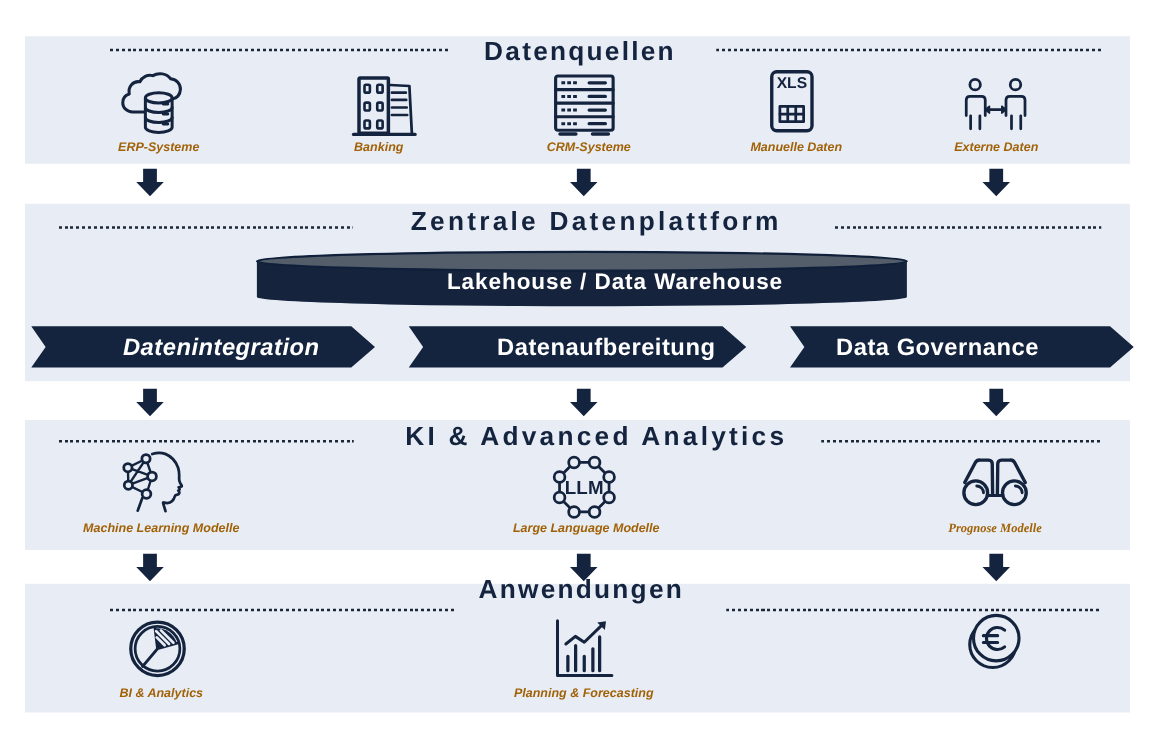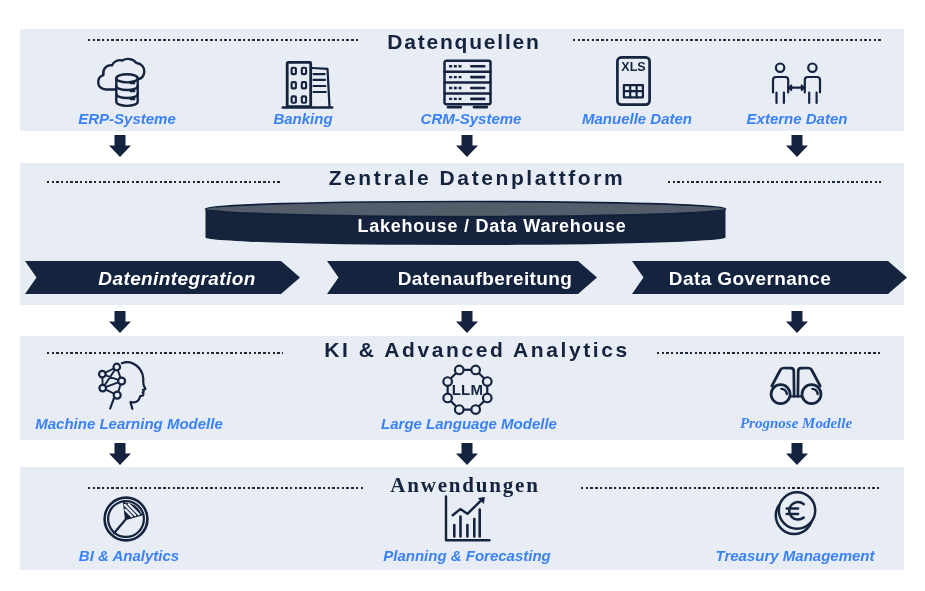--- a/index.html
+++ b/index.html
@@ -1,39 +1,39 @@
 <!DOCTYPE html>
 <html><head>
 <meta charset="utf-8">
 <style>
 html,body{margin:0;padding:0;background:#ffffff;}
 #c{position:relative;width:925px;height:591px;overflow:hidden;background:#ffffff;font-family:"Liberation Sans",sans-serif;}
 .band{position:absolute;left:20px;width:884px;background:#e8edf5;}
 .title{position:absolute;transform:translate(-50%,-50%);font-weight:bold;color:#14233e;font-size:21px;letter-spacing:1.8px;white-space:nowrap;}
 .dot{position:absolute;height:1.5px;background-image:repeating-linear-gradient(to right,#1d2738 0px,#1d2738 2.4px,rgba(0,0,0,0) 2.4px,rgba(0,0,0,0) 4.7px);}
-.lbl{position:absolute;transform:translate(-50%,-50%);font-style:italic;font-weight:bold;color:#3b82f6;font-size:15px;white-space:nowrap;letter-spacing:0px;}
+.lbl{position:absolute;transform:translate(-50%,-50%);font-style:italic;font-weight:bold;color:#a16207;font-size:10px;white-space:nowrap;letter-spacing:0px;}
 .ico{position:absolute;}
 svg{display:block;overflow:visible;}
 .darr{position:absolute;}
 .chev{position:absolute;top:261px;height:33px;}
 .chevtxt{position:absolute;transform:translate(-50%,-50%);top:278.5px;color:#fff;font-weight:bold;font-size:19px;white-space:nowrap;letter-spacing:0.4px;margin-left:24px;}
 </style>
 </head>
 <body>
 <div id="c">
 
   <div class="band" style="top:29px;height:102px;"></div>
   <div class="band" style="top:163px;height:142px;"></div>
   <div class="band" style="top:336px;height:104px;"></div>
   <div class="band" style="top:467px;height:103px;"></div>
 
   <div class="title" style="left:464px;top:42px;">Datenquellen</div>
   <div class="title" style="left:477px;top:178px;letter-spacing:2.6px;">Zentrale Datenplattform</div>
   <div class="title" style="left:477px;top:350px;letter-spacing:2.6px;">KI &amp; Advanced Analytics</div>
-  <div class="title" style="left:465px;top:485px;font-family:Liberation Serif, serif;">Anwendungen</div>
+  <div class="title" style="left:465px;top:472px;">Anwendungen</div>
 
   <div class="dot" style="left:88px;width:272px;top:39px;"></div>
   <div class="dot" style="left:573px;width:308px;top:39px;"></div>
   <div class="dot" style="left:47px;width:235px;top:181px;"></div>
   <div class="dot" style="left:668px;width:213px;top:181px;"></div>
   <div class="dot" style="left:47px;width:236px;top:352px;"></div>
   <div class="dot" style="left:657px;width:224px;top:352px;"></div>
   <div class="dot" style="left:88px;width:276px;top:487px;"></div>
   <div class="dot" style="left:581px;width:300px;top:487px;"></div>
 
@@ -91,21 +91,20 @@
   <div class="lbl" style="left:471px;top:117.5px;">CRM-Systeme</div>
   <div class="lbl" style="left:637px;top:117.5px;">Manuelle Daten</div>
   <div class="lbl" style="left:797px;top:117.5px;">Externe Daten</div>
 
   <div class="lbl" style="left:129px;top:423px;">Machine Learning Modelle</div>
   <div class="lbl" style="left:469px;top:423px;">Large Language Modelle</div>
   <div class="lbl" style="left:796px;top:423px;font-family:Liberation Serif, serif;">Prognose Modelle</div>
 
   <div class="lbl" style="left:129px;top:554.5px;">BI &amp; Analytics</div>
   <div class="lbl" style="left:467px;top:554.5px;">Planning &amp; Forecasting</div>
-  <div class="lbl" style="left:795px;top:554.5px;">Treasury Management</div>
 
   <svg class="ico" style="left:96.5px;top:58px;" width="48" height="50" viewBox="0 0 48 50" fill="none" stroke="#14233e" stroke-width="2.4" stroke-linecap="round" stroke-linejoin="round">
     <path d="M19.5,31.5 L9,31.5 C4.5,31.5 1.2,28.2 1.2,24.2 C1.2,20.8 3.4,18.1 6.4,17.2 C5.3,11.2 9.4,6.6 14.9,7.4 C16.7,3.5 21.1,1.3 25.3,2.5 C29.9,-0.3 36.3,0.7 39.5,5.0 C44.5,5.5 47.7,9.4 47.3,13.8 C47.0,17.6 44.5,20.4 40.9,21.3"></path>
     <path d="M19.3,20.3 L19.3,43.8 A10.7,4.1 0 0 0 40.7,43.8 L40.7,20.3" fill="#e8edf5"></path>
     <ellipse cx="30" cy="20.3" rx="10.7" ry="4.1" fill="#e8edf5"></ellipse>
     <path d="M19.3,27.9 A10.7,4.1 0 0 0 40.7,27.9"></path>
     <path d="M19.3,35.9 A10.7,4.1 0 0 0 40.7,35.9"></path>
     <path d="M33.5,25.2 L37.3,25.2 M33.5,33.2 L37.3,33.2 M33.5,41.2 L37.3,41.2" stroke-width="2.2"></path>
   </svg>
 

